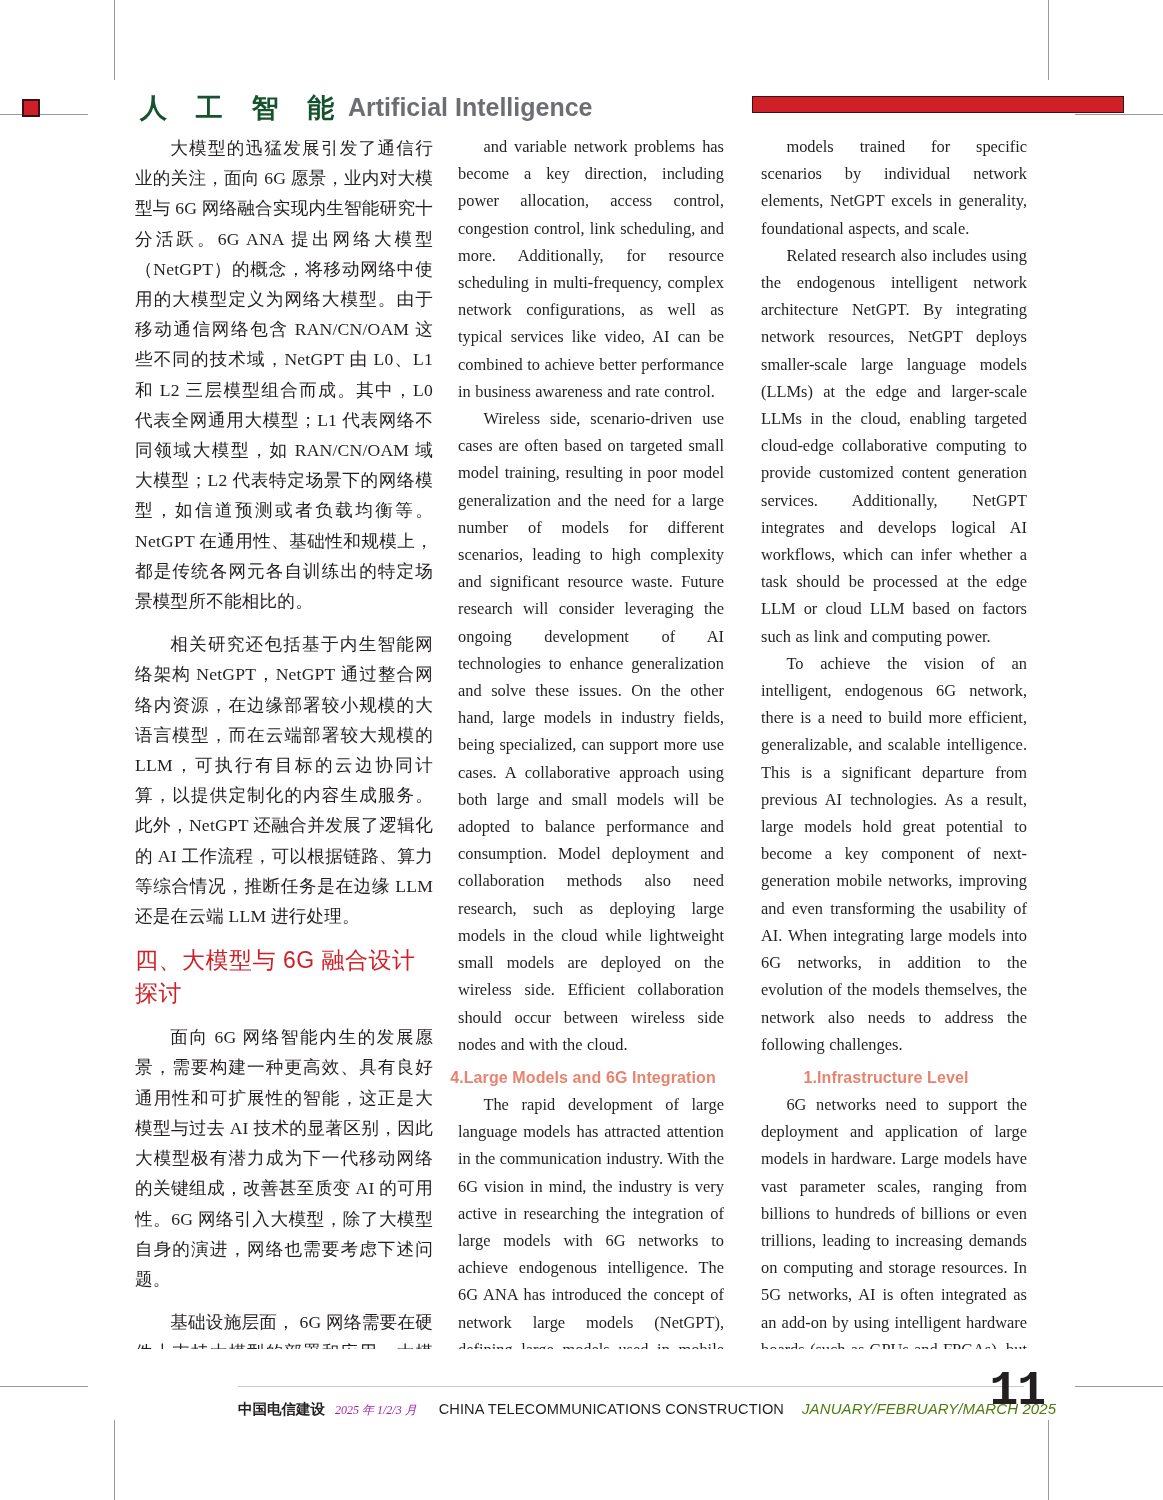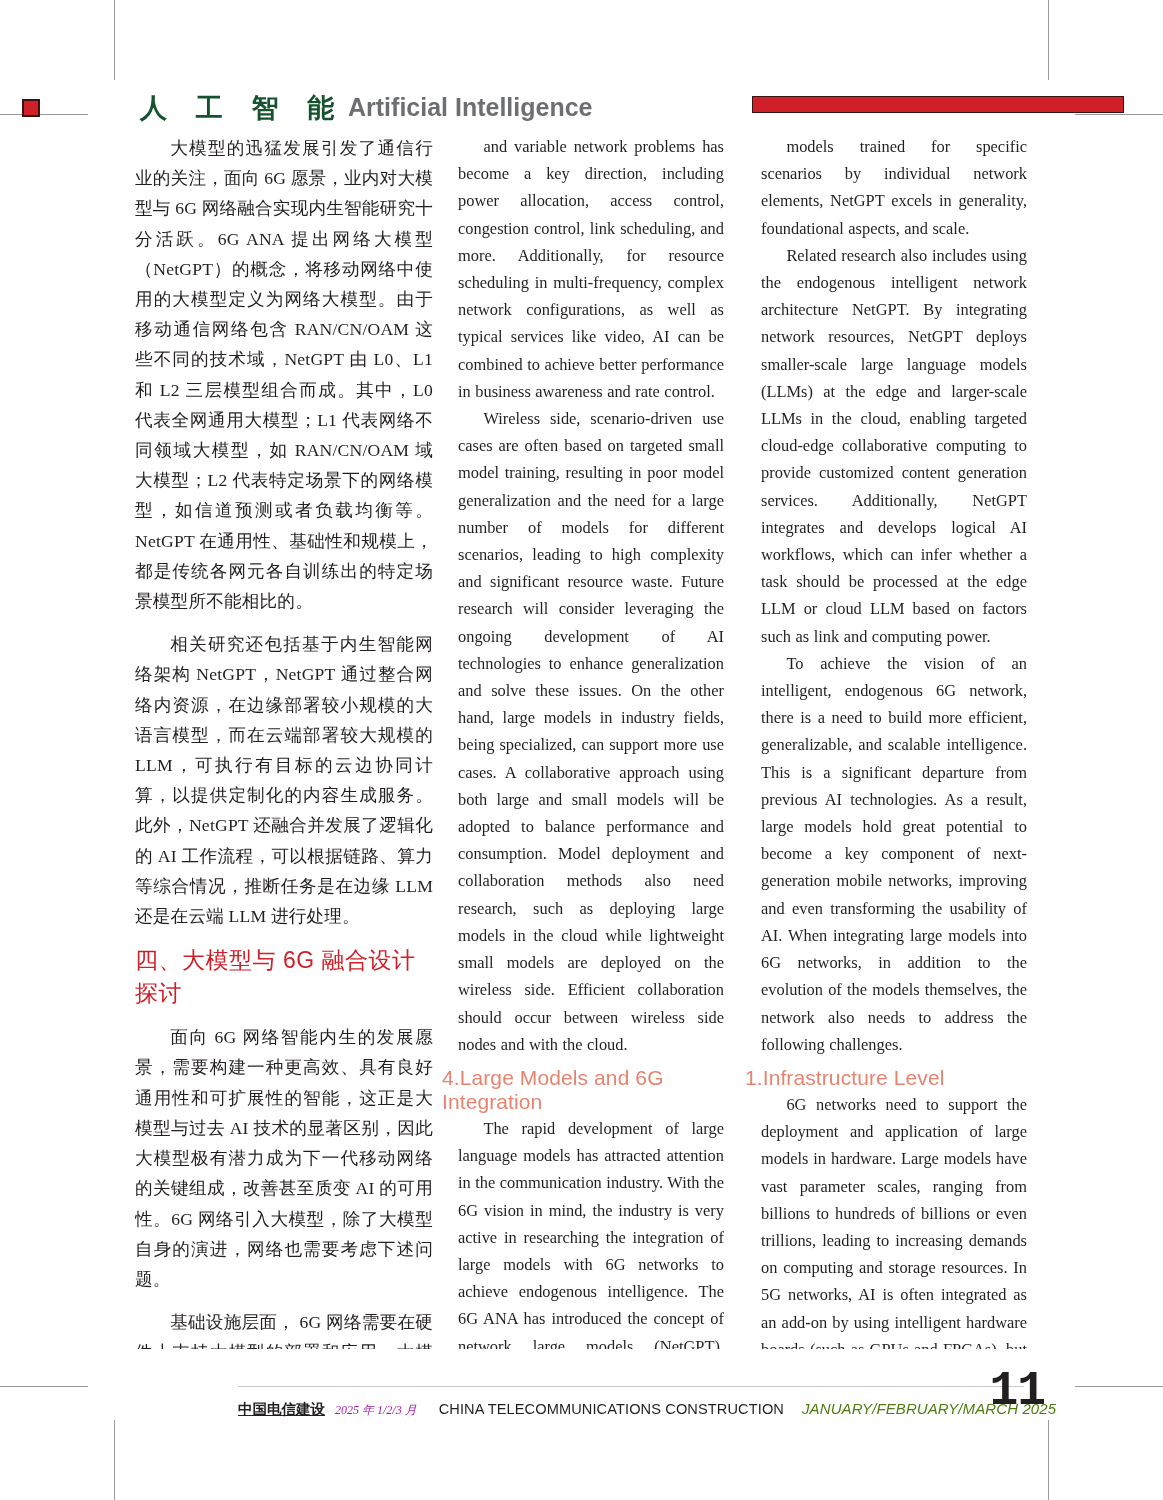--- a/index.html
+++ b/index.html
@@ -135,25 +135,26 @@
     font-size: 23.5px;
     font-weight: 700;
     line-height: 31px;
     color: #c32026;
     text-align: justify;
     letter-spacing: 0.3px;
   }
   h3.sub-head {
     margin: 8px 0 1px 0;
     font-family: "Liberation Sans", sans-serif;
-    font-size: 21px;
-    font-weight: 400;
+    font-size: 16px;
+    font-weight: 700;
     line-height: 24px;
     color: #e8836f;
     letter-spacing: 0.1px;
+    text-align: center;
   }
 
   
   .footer {
     position: absolute;
     left: 0; top: 1386px;
     width: 1163px;
     height: 60px;
   }
   .footer-rule {
@@ -167,21 +168,20 @@
     left: 238px; top: 14px;
     display: flex;
     align-items: baseline;
     white-space: nowrap;
   }
   .f-cn {
     font-family: "Liberation Sans", sans-serif;
     font-size: 14.5px;
     font-weight: 700;
     color: #231f20;
-    text-decoration: underline;
   }
   .f-cn-date {
     font-family: "Liberation Serif", serif;
     font-size: 12px;
     font-style: italic;
     color: #a21caf;
     margin-left: 10px;
   }
   .f-en {
     font-family: "Liberation Sans", sans-serif;

